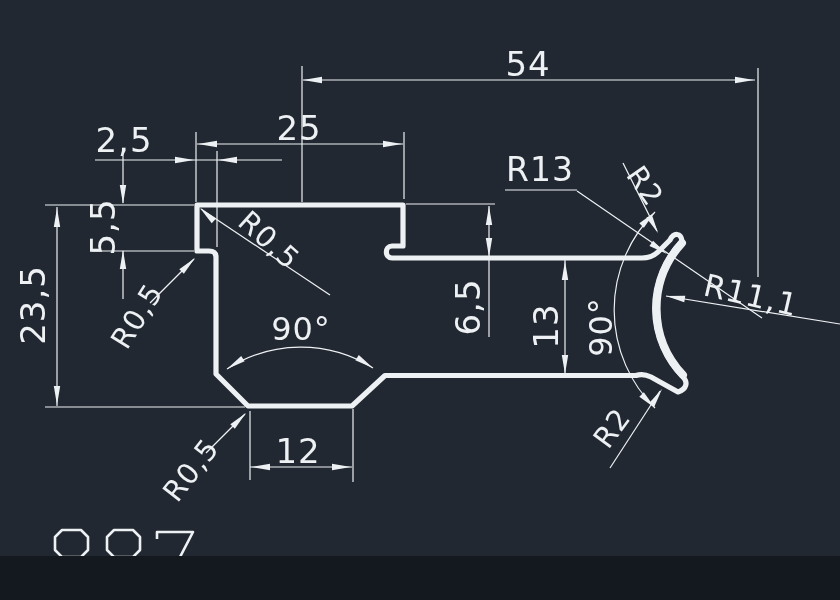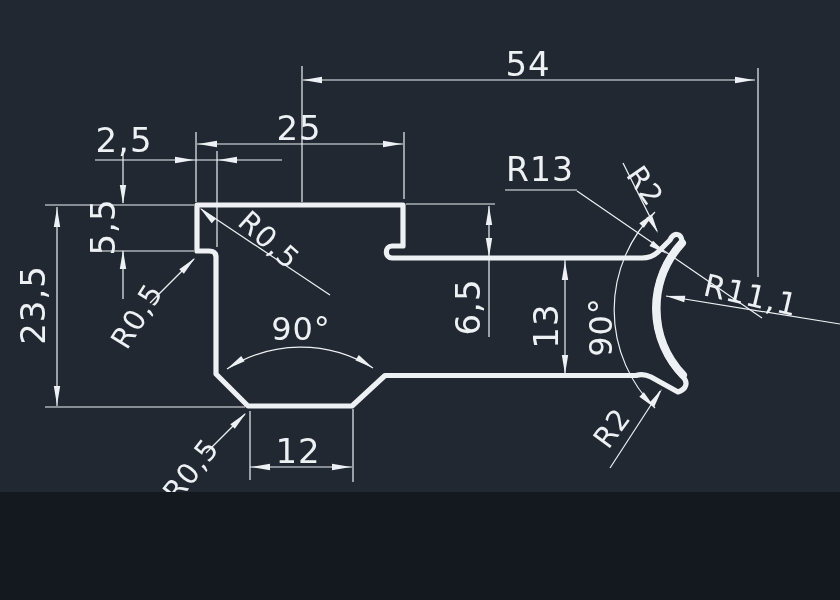--- a/index.html
+++ b/index.html
@@ -1,16 +1,16 @@
 <!DOCTYPE html>
 <html><head>
 <meta charset="utf-8">
 <style>
   html,body{margin:0;padding:0;background:#14181f;}
-  .stage{width:840px;height:492px;position:relative;overflow:hidden;
+  .stage{width:840px;height:556px;position:relative;overflow:hidden;
          font-family:"DejaVu Sans",sans-serif;}
   svg{display:block;}
   text{font-family:"DejaVu Sans","Liberation Sans",sans-serif;letter-spacing:1px;}
 </style>
 </head>
 <body>
 
 <div class="stage">
   <svg id="cad" xmlns="http://www.w3.org/2000/svg" aria-label="887" width="840" height="600" viewBox="0 0 840 600" style="background: rgb(33, 40, 49);">
       <line x1="303" y1="80" x2="755" y2="80" stroke="#eef1f4" stroke-width="1.2"></line>

